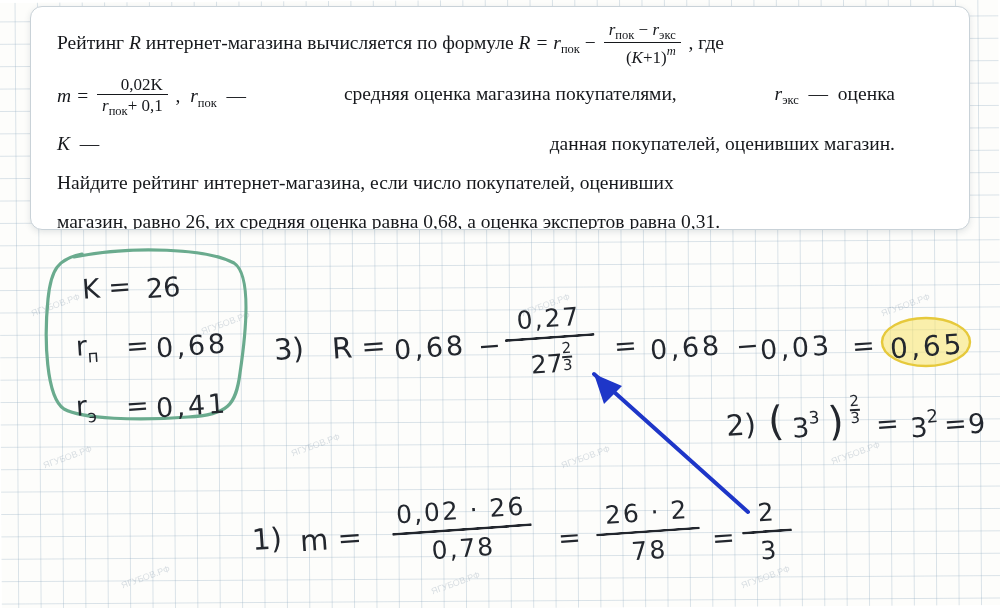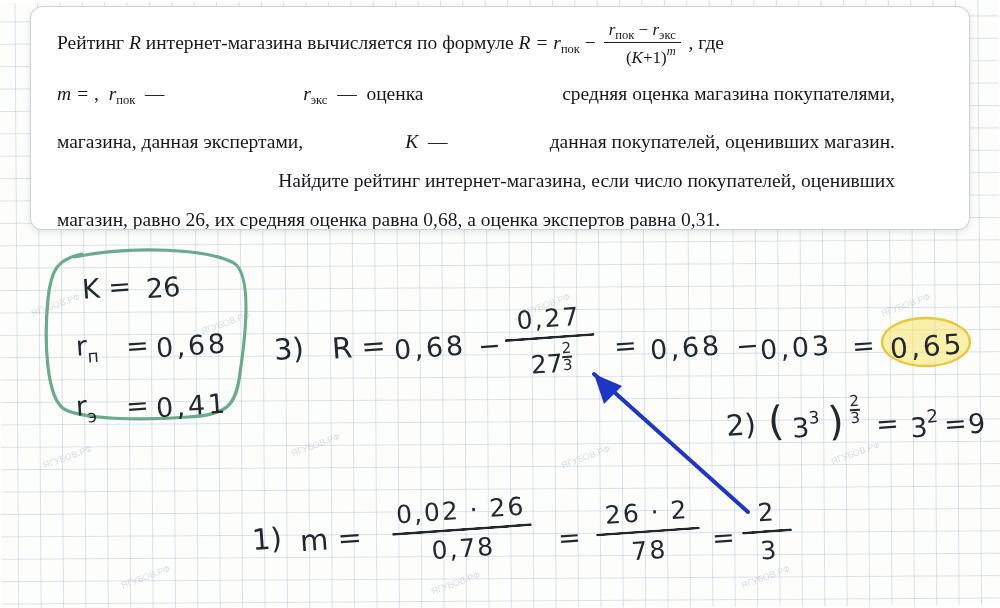--- a/index.html
+++ b/index.html
@@ -130,40 +130,43 @@
             <span>(</span><i class="v">K</i><span>+1</span><span>)</span><i class="sup">m</i>
           </span>
         </span>
         <span>, где</span>
       </span>
     </div>
 
     <div class="ln just" style="margin-top:4px;">
       <span>
         <i class="v">m =</i>
+        <span class="frac">
+          <span class="num">0,02K</span>
+          <span class="den"><i class="v">r</i><span class="sub">пок</span><span>+ 0,1</span></span>
+        </span>
         <span>,</span>
         &nbsp;<i class="v">r</i><span class="sub">пок</span>
         &nbsp;<span>—</span>
       </span>
+      <span>средняя оценка магазина покупателями,</span>
       <span>
         <i class="v">r</i><span class="sub">экс</span>
         &nbsp;<span>—</span>
         &nbsp;<span>оценка</span>
       </span>
-      <span>средняя оценка магазина покупателями,</span>
     </div>
 
     <div class="ln just" style="margin-top:2px;">
-      <span>магазина, данная экспертами,</span>
       <span><i class="v">K</i>&nbsp;&nbsp;<span>—</span></span>
       <span>данная покупателей, оценивших магазин.</span>
     </div>
 
     <div class="ln">
-      <span style="display:flex;justify-content:flex-end;">
+      <span style="display:flex;justify-content:flex-start;">
         <span>Найдите рейтинг интернет-магазина, если число покупателей, оценивших</span>
       </span>
     </div>
 
     <div class="ln">
       <span>магазин, равно 26, их средняя оценка равна 0,68, а оценка экспертов равна 0,31.</span>
     </div>
 
   </div>
 

